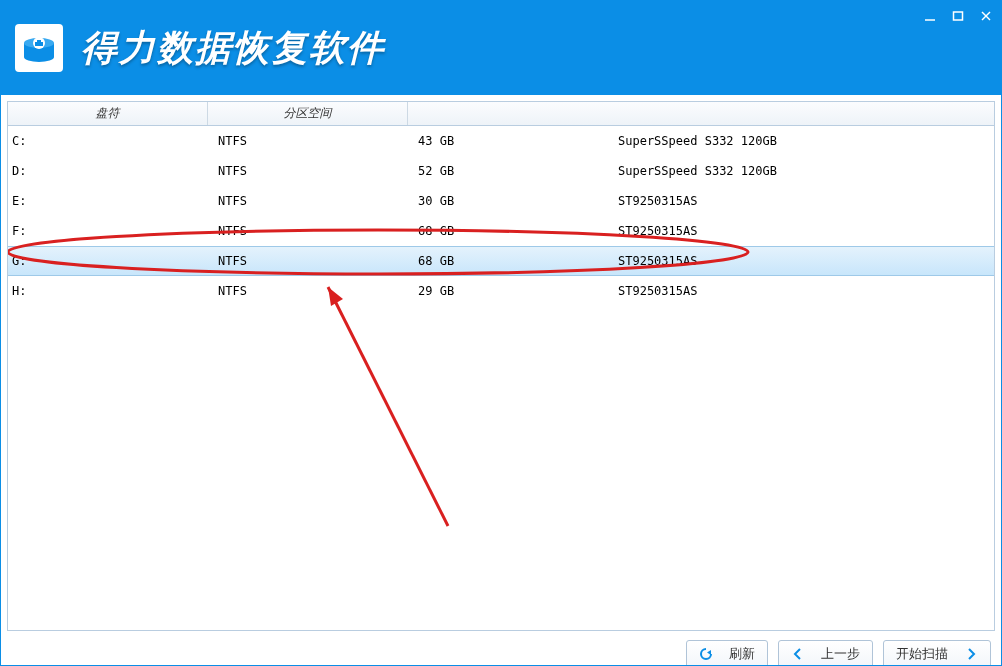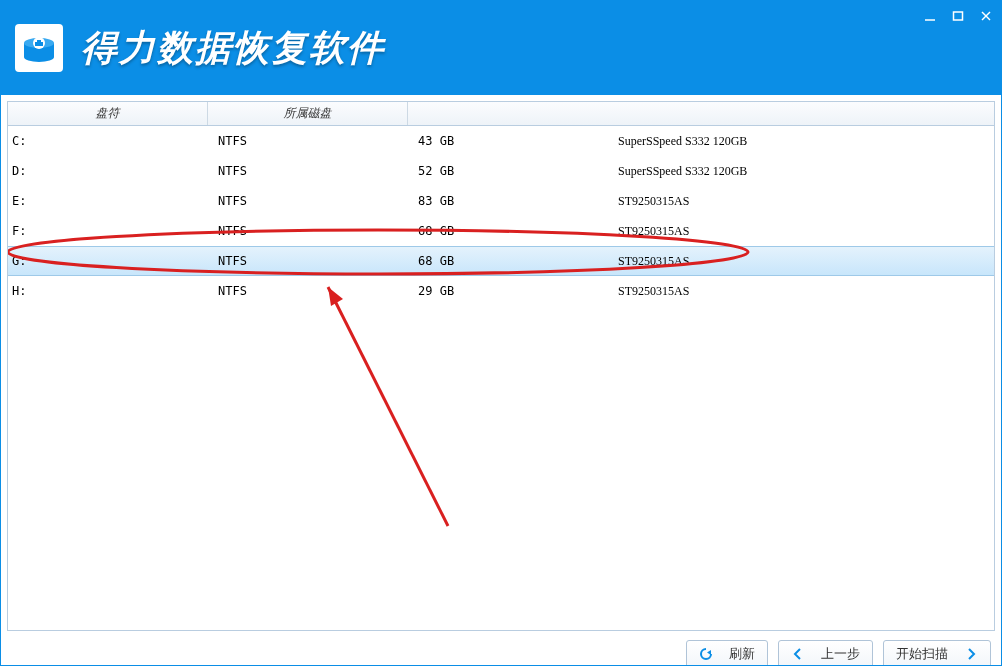--- a/index.html
+++ b/index.html
@@ -90,21 +90,21 @@
   }
   .row {
     display: flex;
     height: 30px;
     line-height: 30px;
     padding: 0;
   }
   .row .col-drive { padding-left: 4px; }
   .row .col-fs    { padding-left: 10px; }
   .row .col-size  { padding-left: 10px; }
-  .row .col-disk  { padding-left: 10px; font-family: Liberation Serif, serif; }
+  .row .col-disk  { padding-left: 10px; }
   .row.selected {
     background: linear-gradient(#e4f2fc, #c8e6fb);
     border-top: 1px solid #9ec9e8;
     border-bottom: 1px solid #9ec9e8;
     line-height: 28px;
   }
   .footer {
     height: 46px;
     display: flex;
     justify-content: flex-end;
@@ -165,39 +165,39 @@
           <line x1="10" y1="2" x2="2" y2="10" stroke="#fff" stroke-width="1.5"></line>
         </svg>
     </span>
   </div>
 </div>
 
 <div class="content">
   <div class="grid">
     <div class="grid-header">
       <div class="col-drive">盘符</div>
-      <div class="col-size">所属磁盘</div>
+      <div class="col-size">分区空间</div>
     </div>
     <div class="grid-body" id="grid-body">
         <div class="row">
           <div class="col-drive">C:</div>
           <div class="col-fs">NTFS</div>
           <div class="col-size">43 GB</div>
           <div class="col-disk">SuperSSpeed S332 120GB</div>
         </div>
         <div class="row">
           <div class="col-drive">D:</div>
           <div class="col-fs">NTFS</div>
           <div class="col-size">52 GB</div>
           <div class="col-disk">SuperSSpeed S332 120GB</div>
         </div>
         <div class="row">
           <div class="col-drive">E:</div>
           <div class="col-fs">NTFS</div>
-          <div class="col-size">83 GB</div>
+          <div class="col-size">30 GB</div>
           <div class="col-disk">ST9250315AS</div>
         </div>
         <div class="row">
           <div class="col-drive">F:</div>
           <div class="col-fs">NTFS</div>
           <div class="col-size">68 GB</div>
           <div class="col-disk">ST9250315AS</div>
         </div>
         <div class="row selected">
           <div class="col-drive">G:</div>

